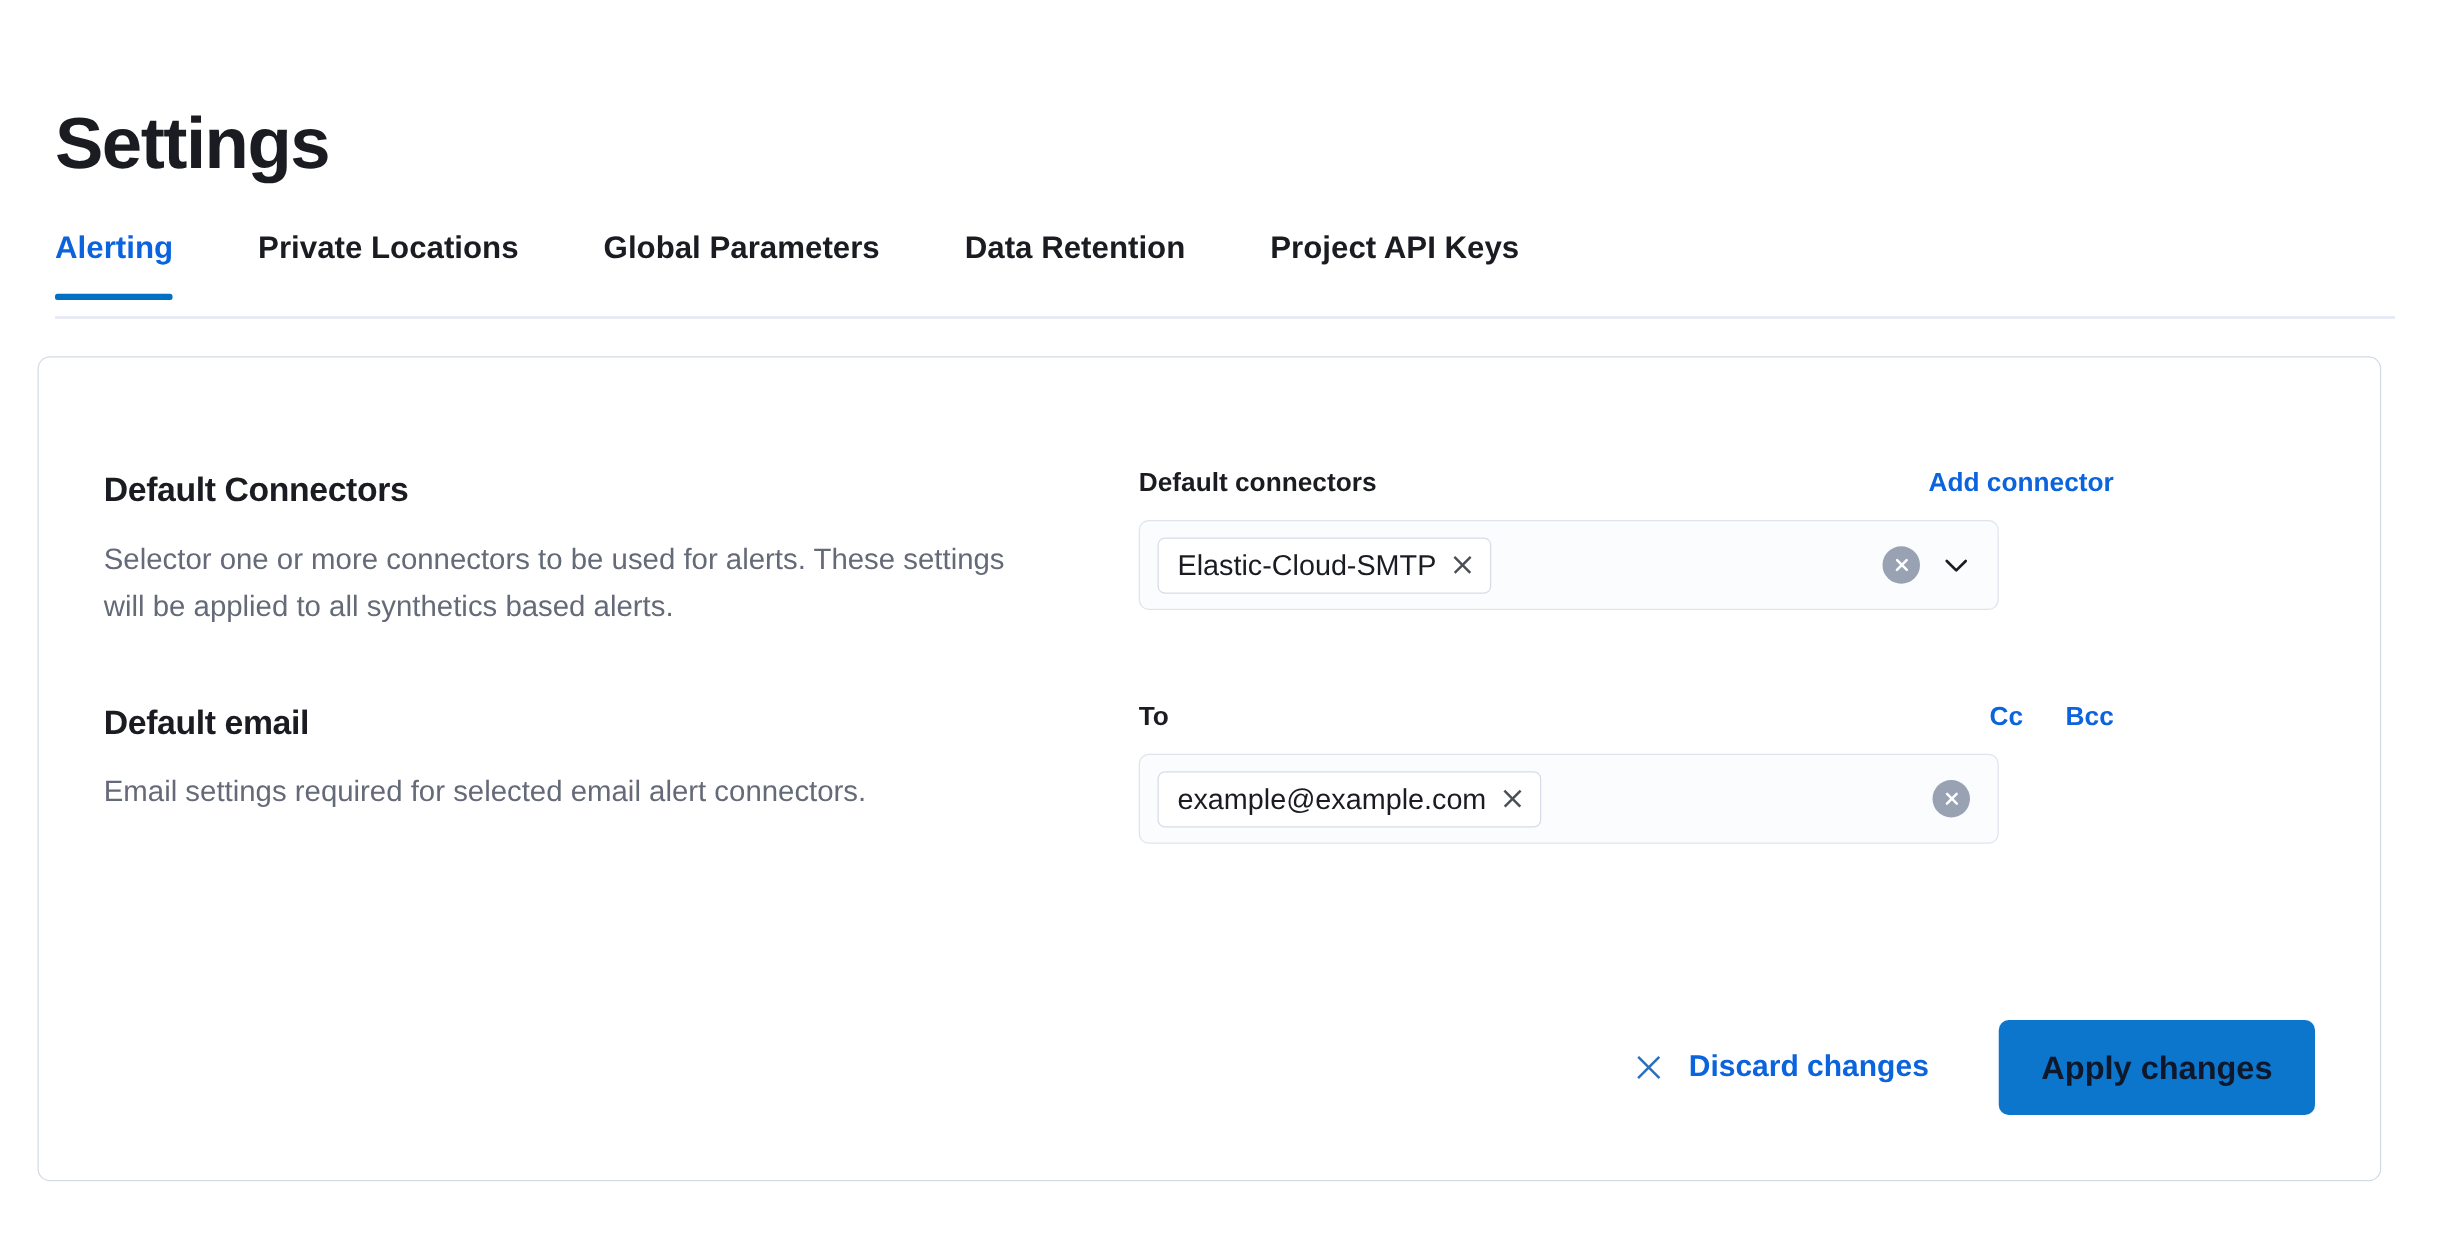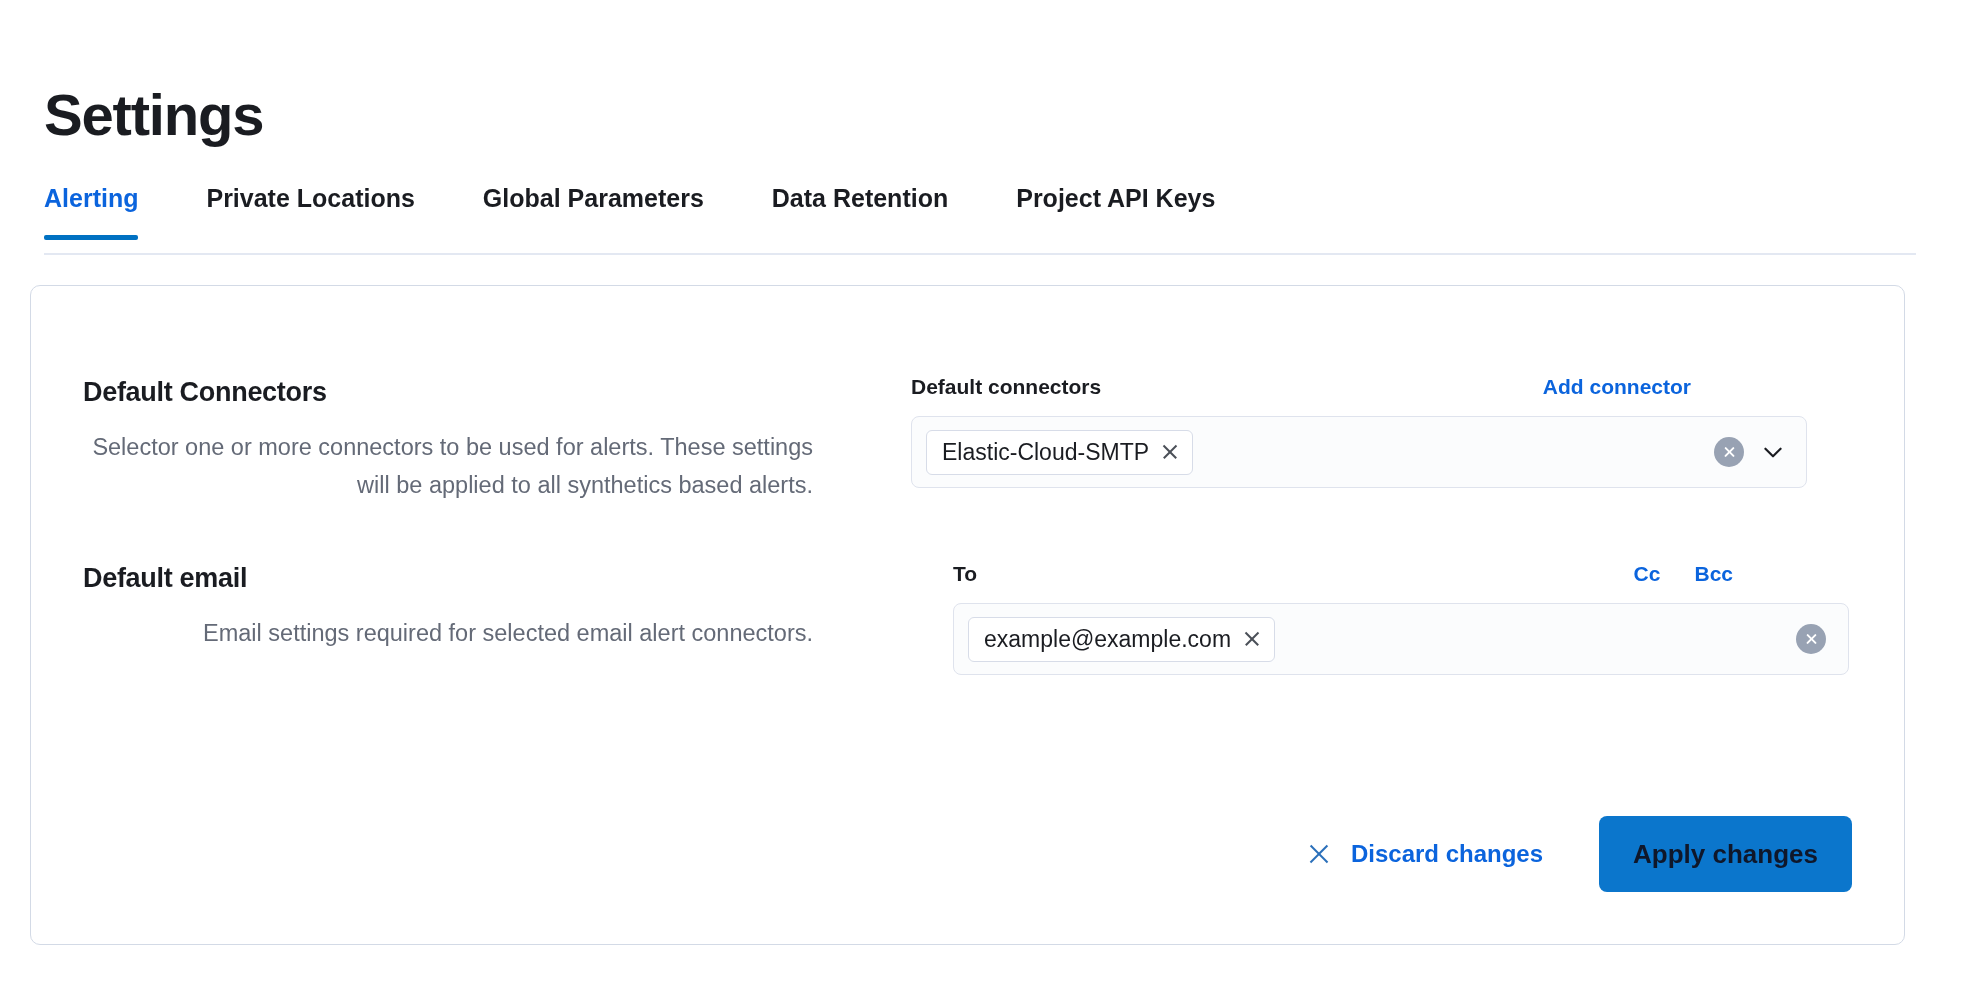--- a/index.html
+++ b/index.html
@@ -94,21 +94,20 @@
     line-height: 32px;
     color: #1a1c21;
     letter-spacing: -0.3px;
   }
   .sec-desc {
     margin-top: 20px;
     font-size: 23.5px;
     line-height: 38px;
     color: #646a77;
     max-width: 730px;
-    text-align: right;
   }
 
   .sec-right {
     position: absolute;
     left: 880px;
     width: 780px;
   }
 
   .field-header {
     display: flex;
@@ -128,21 +127,21 @@
     font-size: 21px;
     font-weight: 700;
     color: #0b64dd;
     cursor: pointer;
     line-height: 26px;
   }
 
   
   .combobox {
     position: relative;
-    width: 896px;
+    width: 688px;
     min-height: 72px;
     background: #fbfcfd;
     border: 1px solid #dfe3ed;
     border-radius: 8px;
     box-shadow: inset 0 0 0 0 transparent;
     display: flex;
     align-items: center;
     padding: 10px 96px 10px 14px;
     cursor: text;
     text-align: center;
@@ -314,21 +313,21 @@
             </svg>
           </span>
         </div>
       </div>
 
       <div class="sec-left" style="left:52px; top:276px;">
         <div class="sec-title">Default email</div>
         <p class="sec-desc">Email settings required for selected email alert connectors.</p>
       </div>
 
-      <div class="sec-right" style="top:275px;margin-left:42px;">
+      <div class="sec-right" style="top:275px;">
         <div class="field-header">
           <span class="field-label">To</span>
           <div class="header-actions">
             <span class="link-action">Cc</span>
             <span class="link-action">Bcc</span>
           </div>
         </div>
 
         <div class="combobox single-action">
           <span class="pill">

